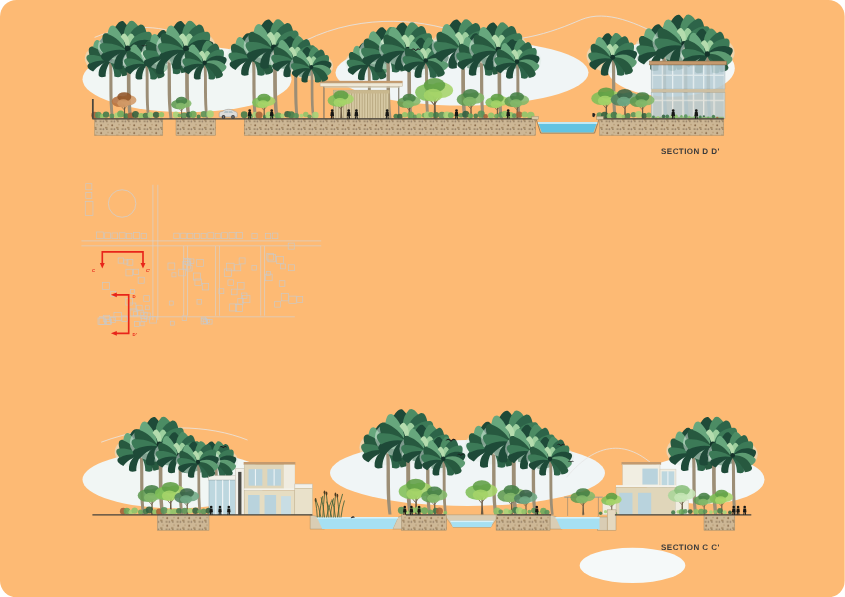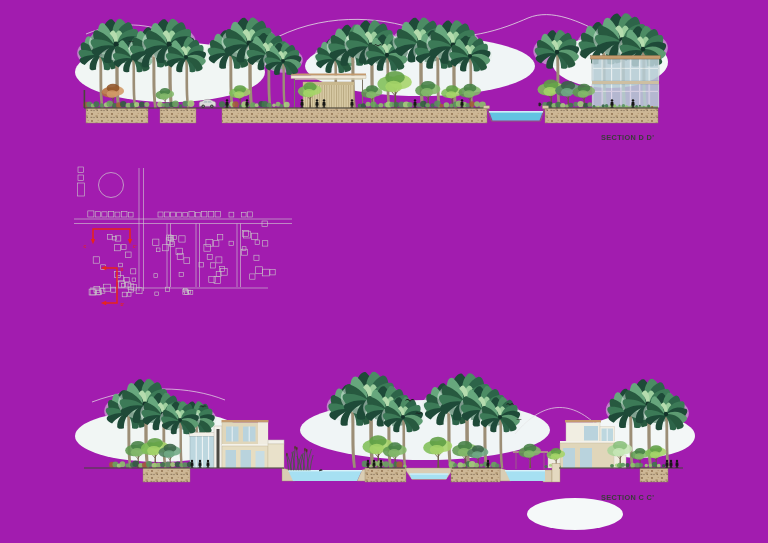--- a/index.html
+++ b/index.html
@@ -1,17 +1,17 @@
 <!DOCTYPE html>
 <html><head>
 <meta charset="utf-8">
 <style>
   html,body{margin:0;padding:0;background:#ffffff;}
-  .sheet{position:relative;width:768px;height:543px;background:#a21caf;overflow:hidden;
-         font-family:"Liberation Sans",sans-serif;}
+  .sheet{position:relative;width:768px;height:543px;background:#fdba74;overflow:hidden;
+         font-family:"Liberation Sans",sans-serif;border-radius:15px;}
   svg{display:block;}
   .sec-label{font-family:"Liberation Sans",sans-serif;font-size:7.3px;font-weight:700;
              letter-spacing:.38px;fill:#3b3b3b;}
   .plan-red-label{font-family:"Liberation Sans",sans-serif;font-size:3.9px;font-weight:700;fill:#e8251a;}
 </style>
 </head>
 <body>
 
 <div class="sheet">
 <svg viewBox="0 0 768 543" width="768" height="543">

